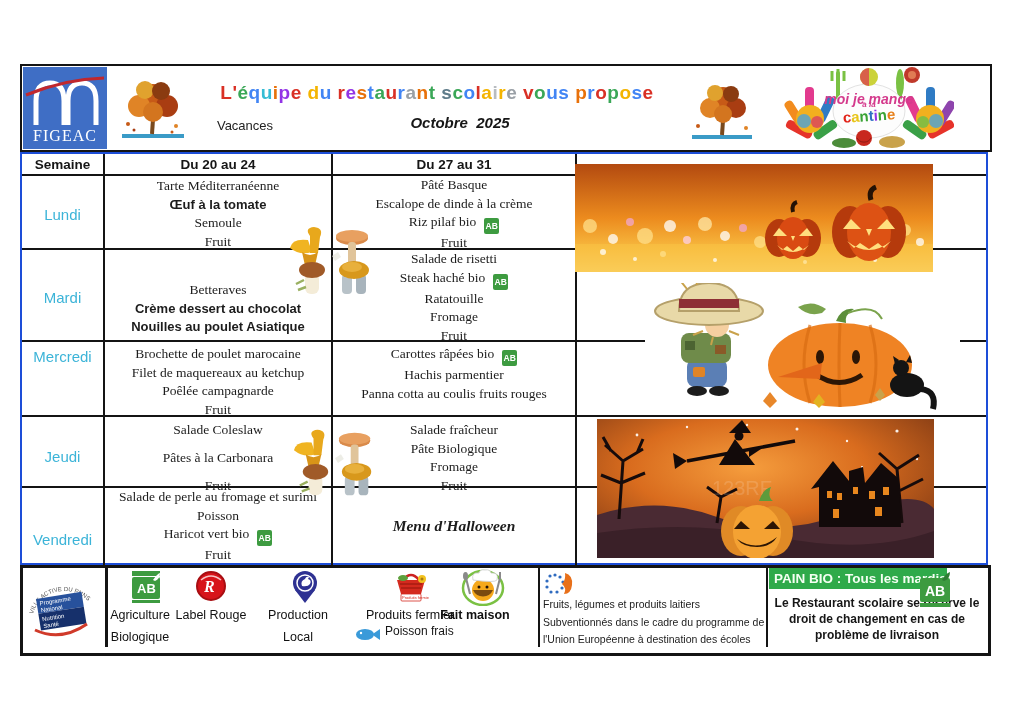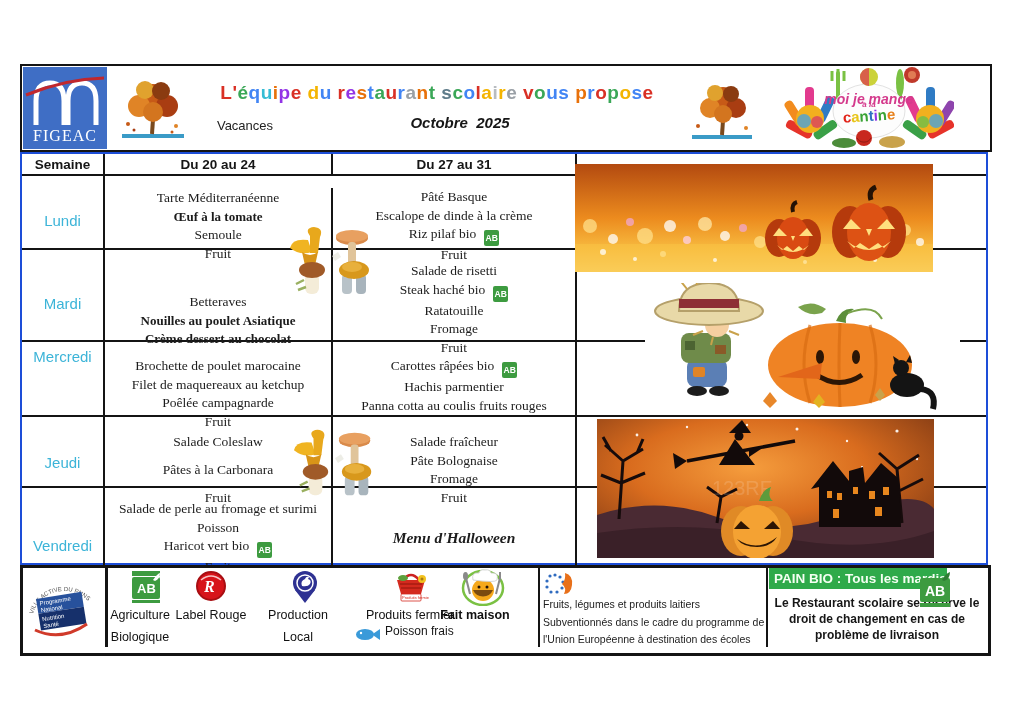--- a/index.html
+++ b/index.html
@@ -27,23 +27,23 @@
 
   
   #menu-table{position:absolute;left:20px;top:152px;width:968px;border:2px solid #1d4ed8;background:#fff;box-sizing:border-box;}
   .t-row{display:grid;grid-template-columns:83px 228px 244px auto;border-bottom:2px solid #141414;}
   .t-row:last-child{border-bottom:none;}
   .cell{border-right:2px solid #141414;position:relative;box-sizing:border-box;overflow:visible;}
   .cell-art{border-right:none;}
   .t-header .cell{display:flex;align-items:center;justify-content:center;font-size:13.5px;font-weight:600;}
   .cell-day{display:flex;align-items:center;justify-content:center;color:#3cb4d8;font-size:15px;}
   .cell-menu{display:flex;flex-direction:column;align-items:center;justify-content:center;
-        font-family:"Liberation Serif",serif;font-size:13.5px;line-height:18.5px;color:#1c1c1c;text-align:center;margin-top:12px;}
+        font-family:"Liberation Serif",serif;font-size:13.5px;line-height:18.5px;color:#1c1c1c;text-align:center;}
   .menu-line{display:block;}
-  .mi-bold{font-family:Liberation Serif, serif;font-weight:bold;font-size:13px;}
+  .mi-bold{font-family:Liberation Sans, sans-serif;font-weight:bold;font-size:13px;}
   .mi-halloween{font-weight:bold;font-style:italic;font-size:15.5px;}
   .ab-badge{display:inline-block;width:15px;height:16px;background:#3d9b40;color:#fff;
         font-family:"Liberation Sans",sans-serif;font-size:8.5px;font-weight:bold;text-align:center;
         line-height:16px;border-radius:2px;margin-left:8px;vertical-align:-3px;}
   .row-1 .cell-w1{padding-top:23px;}
   .row-2 .cell-menu{justify-content:flex-start;padding-top:3px;}
   .row-2 .cell-day{align-items:flex-start;padding-top:6px;}
   .row-3 .cell-menu{justify-content:space-between;padding-top:4px;}
   .row-4 .cell-day{padding-top:26px;}
 
@@ -179,22 +179,22 @@
           <div class="menu-line">Escalope de dinde à la crème</div>
           <div class="menu-line">Riz pilaf bio<div class="ab-badge">AB</div></div>
           <div class="menu-line">Fruit</div>
         </div>
         <div class="cell cell-art"></div>
       </div>
       <div class="t-row row-1" style="height: 90px;">
         <div class="cell cell-day">Mardi</div>
         <div class="cell cell-menu cell-w1">
           <div class="menu-line">Betteraves</div>
+          <div class="menu-line mi-bold">Crème dessert au chocolat</div>
           <div class="menu-line mi-bold">Nouilles au poulet Asiatique</div>
-          <div class="menu-line mi-bold">Crème dessert au chocolat</div>
         </div>
         <div class="cell cell-menu cell-w2">
           <div class="menu-line">Salade de risetti</div>
           <div class="menu-line">Steak haché bio<div class="ab-badge">AB</div></div>
           <div class="menu-line">Ratatouille</div>
           <div class="menu-line">Fromage</div>
           <div class="menu-line">Fruit</div>
         </div>
         <div class="cell cell-art"></div>
       </div>
@@ -215,21 +215,21 @@
       </div>
       <div class="t-row row-3" style="height: 69px;">
         <div class="cell cell-day">Jeudi</div>
         <div class="cell cell-menu cell-w1">
           <div class="menu-line">Salade Coleslaw</div>
           <div class="menu-line">Pâtes à la Carbonara</div>
           <div class="menu-line">Fruit</div>
         </div>
         <div class="cell cell-menu cell-w2">
           <div class="menu-line">Salade fraîcheur</div>
-          <div class="menu-line">Pâte Bolognaise</div>
+          <div class="menu-line">Pâte Biologique</div>
           <div class="menu-line">Fromage</div>
           <div class="menu-line">Fruit</div>
         </div>
         <div class="cell cell-art"></div>
       </div>
       <div class="t-row row-4" style="height: 75px;">
         <div class="cell cell-day">Vendredi</div>
         <div class="cell cell-menu cell-w1">
           <div class="menu-line">Salade de perle au fromage et surimi</div>
           <div class="menu-line">Poisson</div>

